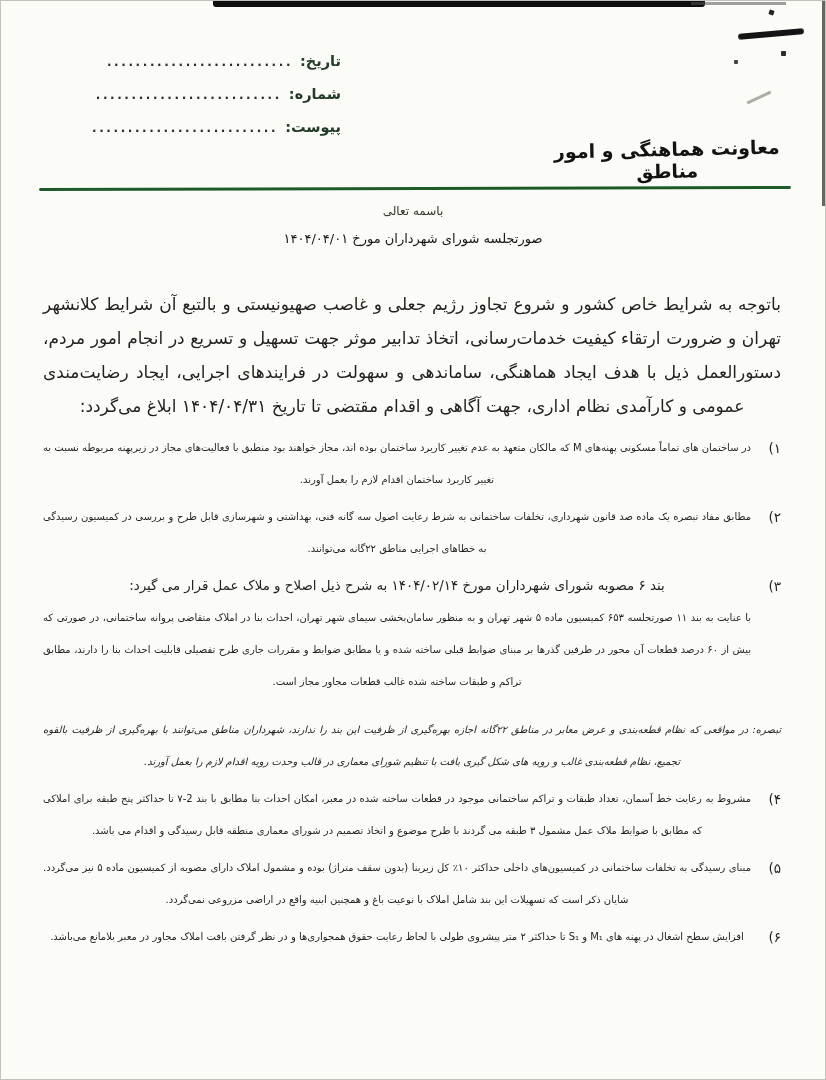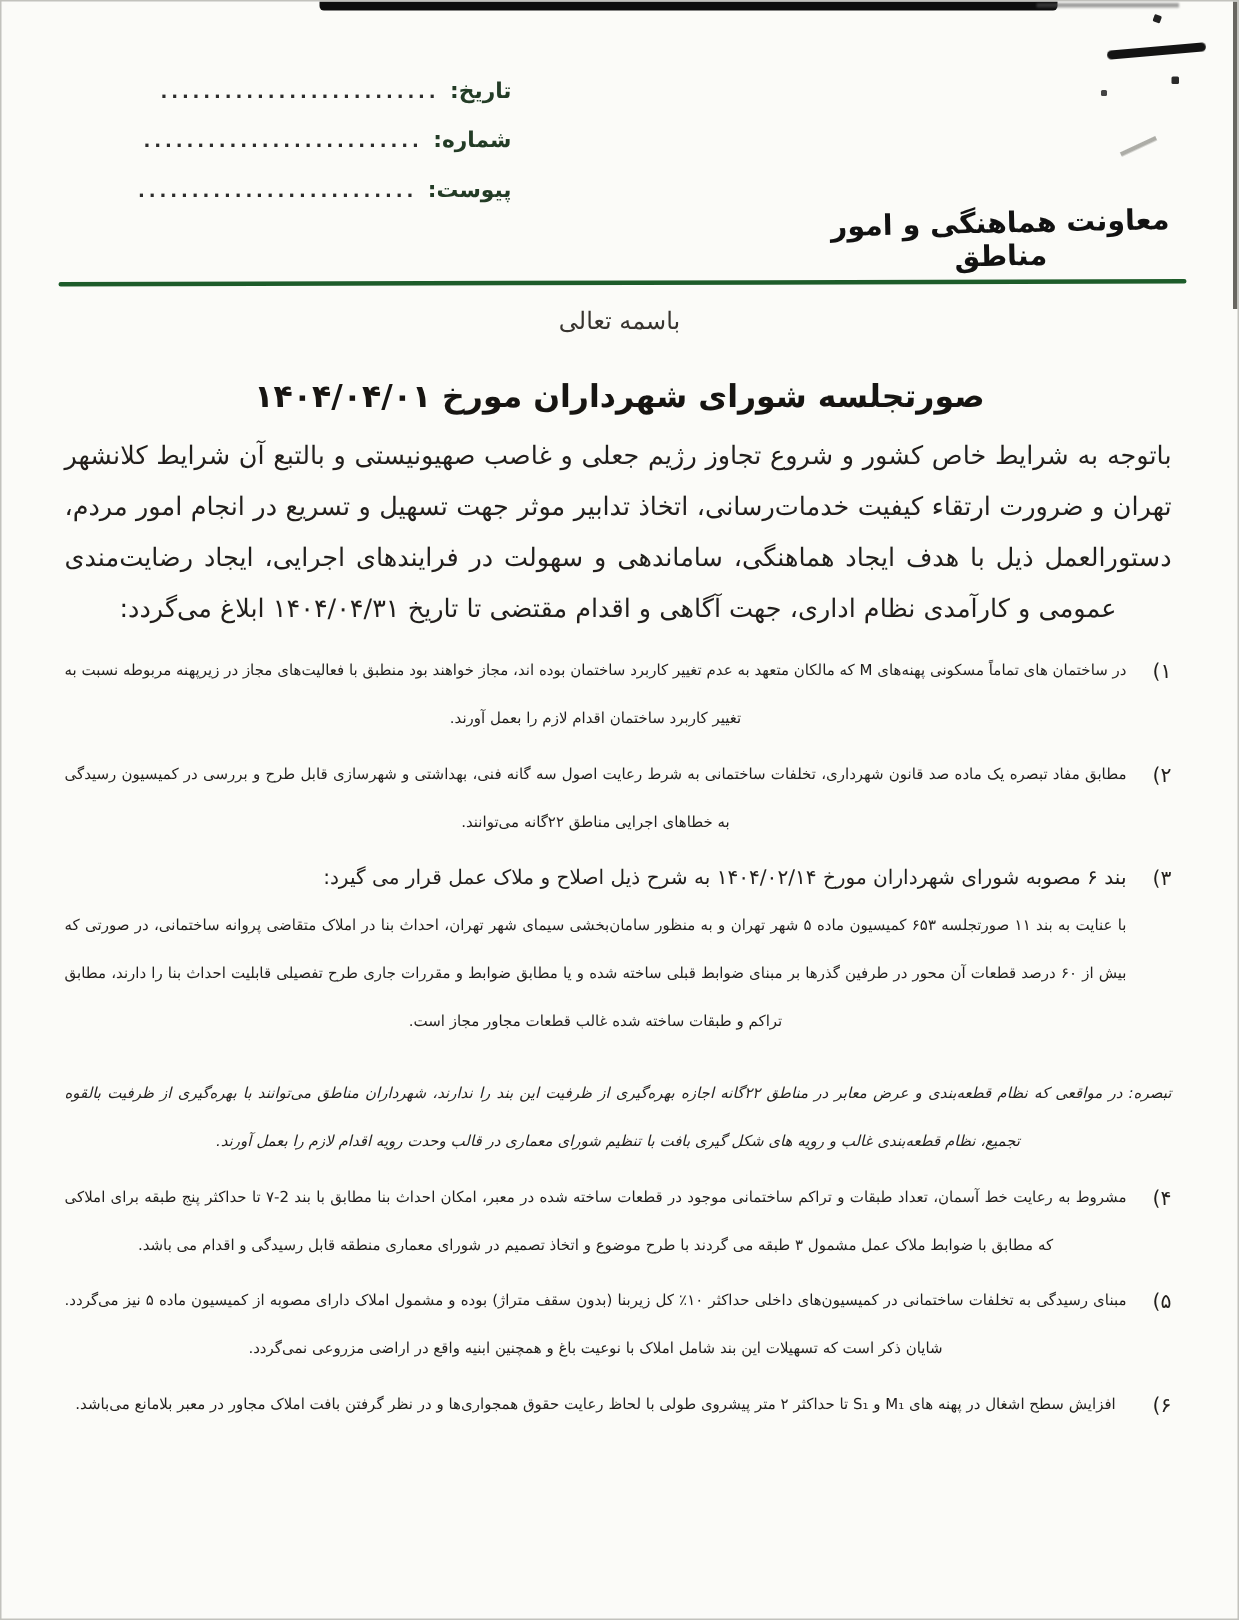--- a/index.html
+++ b/index.html
@@ -30,29 +30,29 @@
   .meta-label{font-size:14.5px;font-weight:bold;color:#233c26;white-space:nowrap;margin-left:7px;}
   .meta-dots{font-size:12px;font-weight:bold;color:#2c2c2c;letter-spacing:2.6px;overflow:hidden;white-space:nowrap;direction:ltr;}
   .logo-block{position:absolute;top:18px;left:598px;width:136px;text-align:center;}
   .org-name{
     position:absolute;top:137px;left:528px;width:276px;
     text-align:center;font-size:19px;font-weight:bold;color:#121212;
     transform:rotate(-1.2deg);letter-spacing:.5px;
   }
   .header-rule{position:absolute;top:186px;left:38px;width:752px;height:3px;background:#1d5c2a;transform:rotate(-.15deg);border-radius:2px;}
   
-  .bismillah{position:absolute;top:203px;left:0;width:100%;text-align:center;font-size:16px;color:#38342f;}
-  .doc-title{position:absolute;top:251px;left:0;width:100%;text-align:center;font-size:21px;font-weight:bold;color:#171512;margin:0;}
+  .bismillah{position:absolute;top:203px;left:0;width:100%;text-align:center;font-size:12px;color:#38342f;}
+  .doc-title{position:absolute;top:230px;left:0;width:100%;text-align:center;font-size:13px;font-weight:normal;color:#171512;margin:0;}
   .body-text{position:absolute;top:286px;right:44px;left:42px;}
   .intro{margin:0 0 9px 0;font-size:17px;line-height:34px;text-align:justify;text-align-last:center;}
   .item{display:flex;direction:rtl;margin:0 0 5px 0;}
   .item-num{flex:0 0 30px;font-size:13.6px;line-height:32px;color:#221f1c;}
   .item-body{flex:1;min-width:0;}
   .jp{margin:0;font-size:10px;line-height:32px;text-align:justify;text-align-last:center;}
-  .single-line{margin:0;font-size:13.4px;line-height:32px;text-align:right;}
+  .single-line{margin:0;font-size:13.4px;line-height:32px;text-align:center;}
   .note{margin:16px 0 5px 0;font-style:italic;}
   .underlined{text-underline-offset:4px;text-decoration-thickness:1.5px;}
   
   .logo-svg{display:block;margin:0 auto;}
 </style>
 </head>
 <body>
 
 <div class="page">
 

